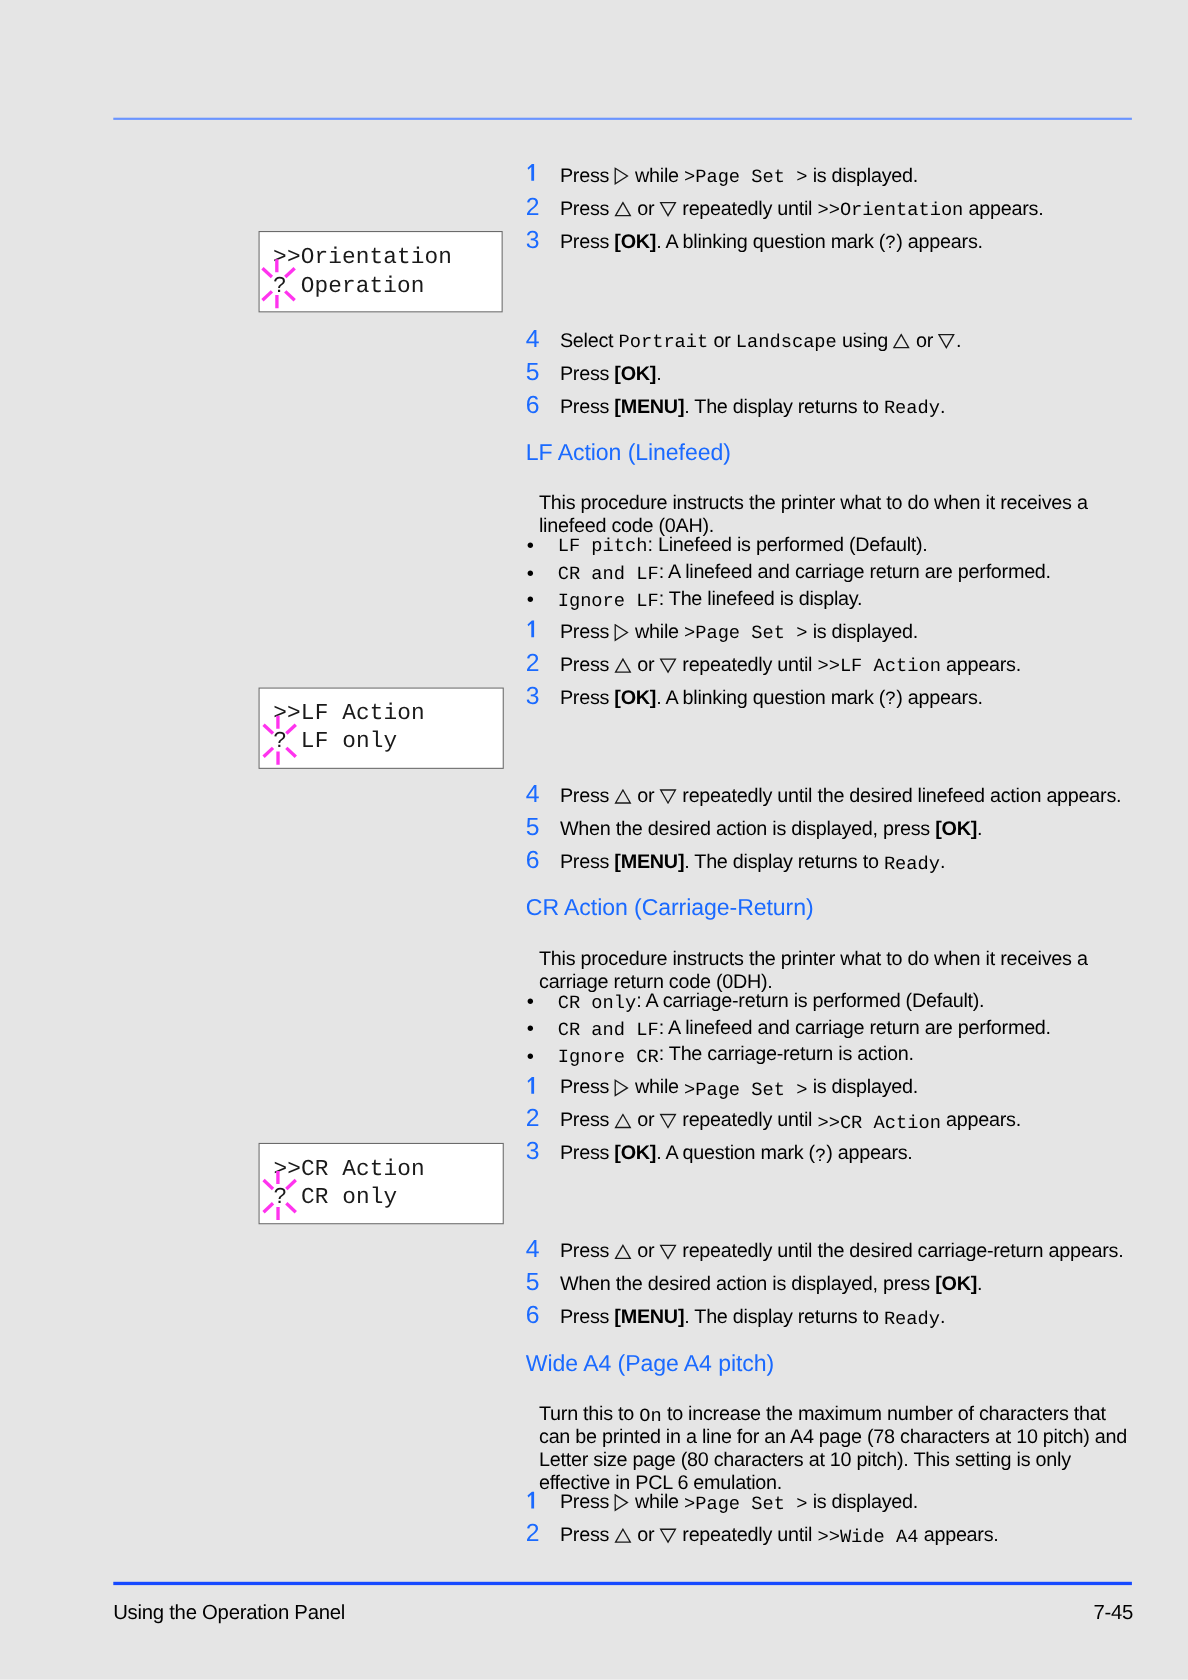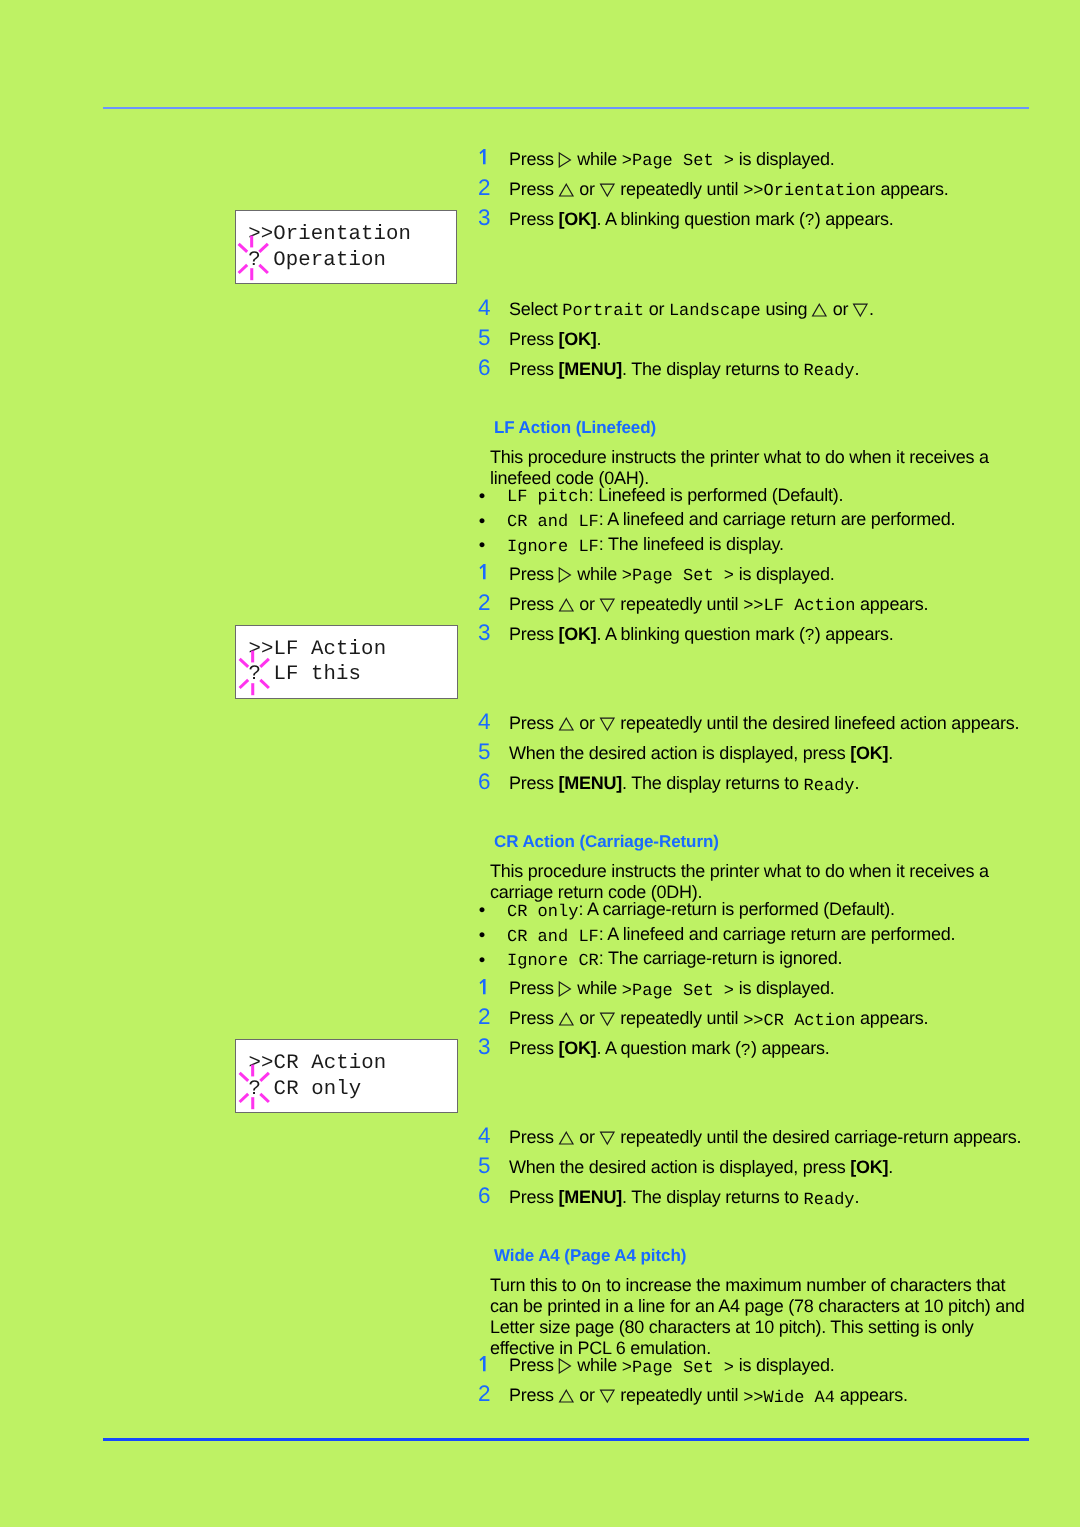--- a/index.html
+++ b/index.html
@@ -1,20 +1,20 @@
 <!DOCTYPE html>
 <html><head>
 <meta charset="utf-8">
 <title>Using the Operation Panel</title>
 <style>
   html,body{margin:0;padding:0;background:#ffffff;}
   body{width:1080px;height:1527px;position:relative;overflow:hidden;
        font-family:"Liberation Sans",sans-serif;color:#000000;
        -webkit-font-smoothing:antialiased;text-rendering:geometricPrecision;}
-  .page{position:absolute;left:0;top:0;width:1080px;height:1527px;background:#bef264;}
+  .page{position:absolute;left:0;top:0;width:1080px;height:1527px;background:#e5e5e5;}
 
   .rule{position:absolute;left:102.6px;width:926.5px;}
   .rule-top{top:106.6px;height:2.1px;background:#6b95ff;}
   .rule-bot{top:1437.9px;height:2.9px;background:#1649ff;}
 
   .footer{position:absolute;left:102.9px;top:1453.8px;width:927.2px;height:24px;
           font-size:18.5px;line-height:24px;letter-spacing:-0.25px;}
   .footer .fl{position:absolute;left:0;top:0;}
   .footer .fr{position:absolute;right:0;top:0;}
 
@@ -24,21 +24,21 @@
 
   .step{position:relative;padding-left:31px;line-height:30px;height:30px;}
   .step > .num{position:absolute;left:0px;top:-1px;color:#1a6aff;
                font-size:22.5px;line-height:30px;letter-spacing:0;}
   .step > .num.num-one{top:0;left:-1.3px;width:13px;height:0;overflow:visible;}
   .step > .num.num-one svg{display:block;position:absolute;left:0;top:4.6px;}
   .bul{position:relative;padding-left:29px;line-height:24.66px;height:24.66px;}
   .bul > .dot{position:absolute;left:0.8px;top:1.4px;line-height:24.66px;
               font-size:18.6px;}
 
-  h3{color:#1a6aff;font-size:17px;font-weight:bold;margin:16px;line-height:21px;
+  h3{color:#1a6aff;font-size:21px;font-weight:normal;margin:0;line-height:21px;
      letter-spacing:-0.08px;}
   p.para{margin:12px;line-height:21px;}
 
   .mono{font-family:"Liberation Mono",monospace;font-size:17px;letter-spacing:0;
         line-height:1;position:relative;top:0.8px;}
   .bold{font-weight:bold;}
   .tri{display:inline-block;width:14px;height:0;position:relative;
        vertical-align:baseline;line-height:0;overflow:visible;}
   .tri svg{position:absolute;display:block;bottom:0;}
 
@@ -118,21 +118,21 @@
       </div>
       <div class="blk" style="top: 814.5px;">
         <h3>CR Action (Carriage-Return)</h3>
       </div>
       <div class="blk" style="top: 848.9px;">
         <p class="para"><span>This procedure instructs the printer what to do when it receives a carriage return code (0DH).</span></p>
       </div>
       <div class="blk" style="top: 897.1px;">
         <div class="bul"><span class="dot">•</span><span class="mono">CR only</span><span>: A carriage-return is performed (Default).</span></div>
         <div class="bul"><span class="dot">•</span><span class="mono">CR and LF</span><span>: A linefeed and carriage return are performed.</span></div>
-        <div class="bul"><span class="dot">•</span><span class="mono">Ignore CR</span><span>: The carriage-return is ignored.</span></div>
+        <div class="bul"><span class="dot">•</span><span class="mono">Ignore CR</span><span>: The carriage-return is action.</span></div>
       </div>
       <div class="blk" style="top: 973.3px;">
         <div class="step"><span class="num num-one" aria-label="1">
             <svg width="13" height="17" viewBox="0 0 13 17">
               <path d="M2.55 4.62 L6.55 1.05 L8.55 1.05 L8.55 16.35 L6.0 16.35 L6.0 3.9 L3.35 6.25 Z" fill="currentColor"></path>
             </svg>
           </span><span>Press </span><span class="tri" style="width: 14px;"><svg width="17" height="17" viewBox="0 0 17 17" style="left:-0.8px;bottom:-4.1px">
               <path d="M1.3 1.0 L12.4 8.0 L1.3 15.0 Z" fill="none" stroke="#1a1a1a" stroke-width="1.2"></path>
             </svg></span><span> while </span><span class="mono">&gt;Page Set &gt;</span><span> is displayed.</span></div>
         <div class="step"><span class="num">2</span><span>Press </span><span class="tri" style="width: 16px;"><svg width="17" height="17" viewBox="0 0 17 17" style="left:-0.9px;bottom:-5.1px">
@@ -182,21 +182,21 @@
               <line x1="24.75" y1="38.20" x2="24.75" y2="50.20"></line>
               <line x1="11.60" y1="13.80" x2="20.20" y2="21.90"></line>
               <line x1="40.90" y1="13.80" x2="32.30" y2="21.90"></line>
               <line x1="11.60" y1="43.00" x2="20.20" y2="34.90"></line>
               <line x1="40.90" y1="43.00" x2="32.30" y2="34.90"></line>
             </g>
           </svg></div>
       </div>
       <div class="lcd" style="left: 234.9px; top: 624.9px;">
         <div class="line l1">&gt;&gt;LF Action</div>
-        <div class="line l2">? LF this</div>
+        <div class="line l2">? LF only</div>
         <div class="blinkwrap"><svg width="52" height="52" viewBox="0 0 52 52">
             <g stroke="#ff33ee" stroke-width="3.05" stroke-linecap="butt">
               <line x1="24.66" y1="5.64" x2="24.66" y2="17.43"></line>
               <line x1="24.75" y1="38.20" x2="24.75" y2="50.20"></line>
               <line x1="11.60" y1="13.80" x2="20.20" y2="21.90"></line>
               <line x1="40.90" y1="13.80" x2="32.30" y2="21.90"></line>
               <line x1="11.60" y1="43.00" x2="20.20" y2="34.90"></line>
               <line x1="40.90" y1="43.00" x2="32.30" y2="34.90"></line>
             </g>
           </svg></div>
@@ -210,13 +210,17 @@
               <line x1="24.75" y1="38.20" x2="24.75" y2="50.20"></line>
               <line x1="11.60" y1="13.80" x2="20.20" y2="21.90"></line>
               <line x1="40.90" y1="13.80" x2="32.30" y2="21.90"></line>
               <line x1="11.60" y1="43.00" x2="20.20" y2="34.90"></line>
               <line x1="40.90" y1="43.00" x2="32.30" y2="34.90"></line>
             </g>
           </svg></div>
       </div>
     </div>
   <div class="rule rule-bot"></div>
+  <div class="footer">
+    <span class="fl">Using the Operation Panel</span>
+    <span class="fr">7-45</span>
+  </div>
 </div>
 
 </body></html>

